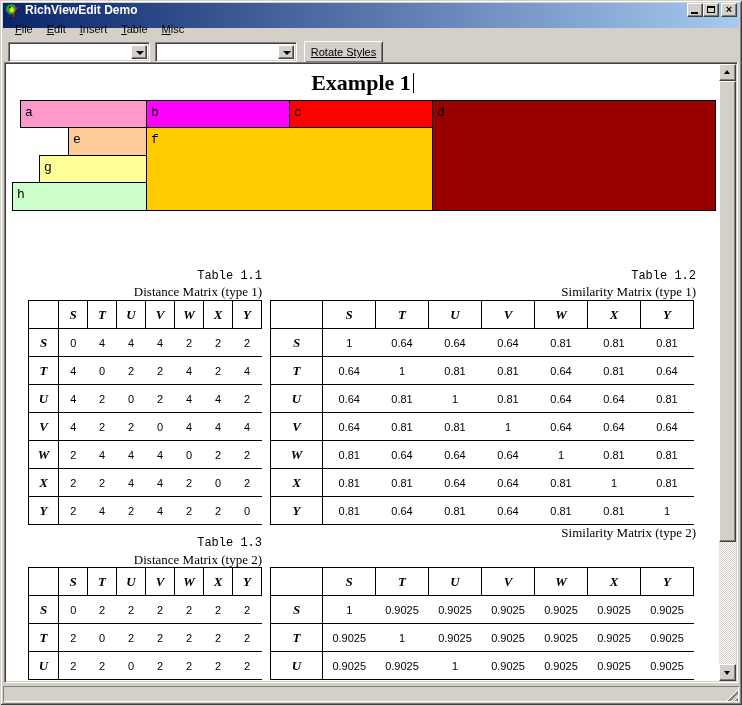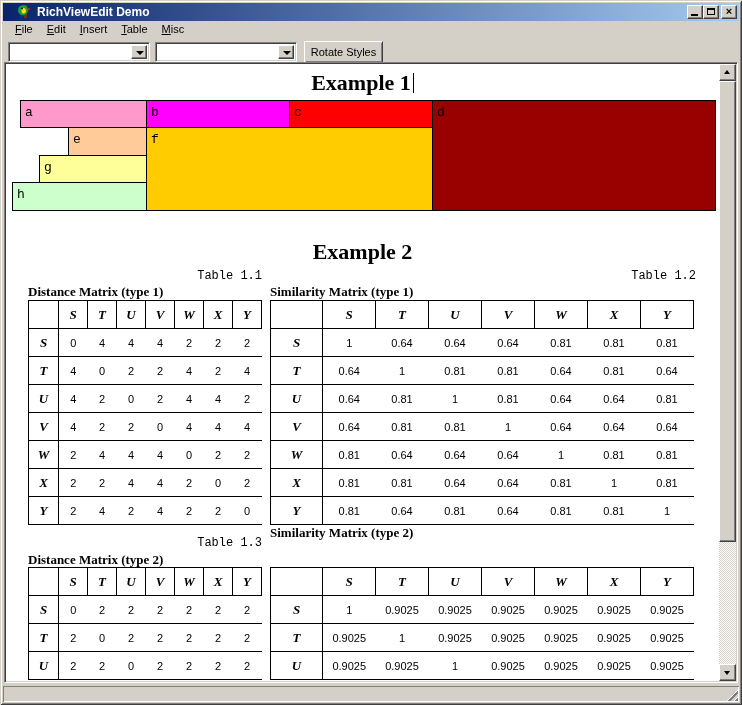--- a/index.html
+++ b/index.html
@@ -1,51 +1,51 @@
 <!DOCTYPE html>
 <html><head>
 <meta charset="utf-8">
 <style>
   html,body{margin:0;padding:0;}
   body{width:742px;height:705px;background:#3A6EA5;font-family:"Liberation Sans",sans-serif;}
   .window{position:relative;width:742px;height:705px;background:#D4D0C8;box-sizing:border-box;
     box-shadow: inset 1px 1px 0 #D4D0C8, inset -1px -1px 0 #404040, inset 2px 2px 0 #fff, inset -2px -2px 0 #808080;}
   
-  .titlebar{position:absolute;left:3px;top:3px;right:3px;height:18px;display:flex;align-items:center;padding-left:12px;}
+  .titlebar{position:absolute;left:3px;top:3px;right:3px;height:25px;display:flex;align-items:flex-start;}
   .titlebar .app-icon{width:16px;height:16px;margin-left:2px;flex:0 0 auto;}
   .title-text{color:#fff;font-weight:bold;font-size:12px;margin-left:4px;white-space:nowrap;flex:1 1 auto;}
   .winbtns{display:flex;align-items:center;margin-right:2px;}
   .wbtn{width:16px;height:14px;background:#D4D0C8;border:1px solid;border-color:#fff #404040 #404040 #fff;
     box-shadow:inset -1px -1px 0 #808080;position:relative;margin-left:0;box-sizing:border-box;}
   .wbtn.close{margin-left:2px;font:bold 11px "Liberation Sans",sans-serif;text-align:center;line-height:11px;color:#000;}
   .glyph-min{position:absolute;left:3px;bottom:2px;width:7px;height:2px;background:#000;}
   .glyph-max{position:absolute;left:3px;top:2px;width:8px;height:7px;border:1px solid #000;border-top-width:2px;box-sizing:border-box;}
   
   .menubar{position:absolute;left:3px;top:22px;right:3px;height:15px;display:flex;align-items:center;padding-left:5px;}
   .menu-item{font-size:11px;padding:1px 7px 2px 7px;color:#000;}
   
   .toolbar{position:absolute;left:3px;top:37px;right:3px;height:25px;}
   .combo{position:absolute;top:5px;width:142px;height:20px;background:#fff;border:1px solid;border-color:#808080 #fff #fff #808080;
     box-shadow:inset 1px 1px 0 #404040, inset -1px -1px 0 #D4D0C8;box-sizing:border-box;}
   .combo .val{position:absolute;left:4px;top:3px;font-size:11px;}
   .combo-btn{position:absolute;right:2px;top:2px;width:16px;height:14px;background:#D4D0C8;border:1px solid;
     border-color:#fff #404040 #404040 #fff;box-shadow:inset -1px -1px 0 #808080;box-sizing:border-box;}
   .tri-down{position:absolute;left:4px;top:5px;width:0;height:0;border-left:4px solid transparent;border-right:4px solid transparent;border-top:4px solid #000;}
   .btn3d{position:absolute;background:#D4D0C8;border:1px solid;border-color:#fff #404040 #404040 #fff;
-    box-shadow:inset 1px 1px 0 #D4D0C8, inset -1px -1px 0 #808080;font-size:11px;text-align:center;box-sizing:border-box;}
+    box-shadow:inset 1px 1px 0 #D4D0C8, inset -1px -1px 0 #808080;font-size:11px;text-align:center;box-sizing:border-box;text-decoration:underline;}
   .rotate-btn{left:301px;top:4px;width:79px;height:22px;line-height:20px;}
   
   .doc-area{position:absolute;left:4px;top:62px;width:734px;height:621px;background:#b91c1c;
     border:1px solid;border-color:#808080 #fff #fff #808080;box-shadow:inset 1px 1px 0 #404040, inset -1px -1px 0 #D4D0C8;box-sizing:border-box;}
   .editor-content{position:absolute;left:1px;top:1px;width:713px;height:617px;background:#fff;overflow:hidden;}
   .heading{position:absolute;left:0;width:100%;text-align:center;font-family:"Liberation Serif",serif;font-weight:bold;font-size:22px;color:#000;}
   .caret{display:inline-block;width:1px;height:20px;background:#000;vertical-align:-3px;margin-left:2px;}
   .ecell{position:absolute;border:1px solid #000;box-sizing:border-box;font-family:"Liberation Mono",monospace;font-size:13px;color:#000;padding:4px 0 0 4px;}
   .tcaption{position:absolute;font-family:"Liberation Mono",monospace;font-size:12px;text-align:right;color:#000;}
-  .ttitle{position:absolute;font-family:"Liberation Serif",serif;font-weight:bold;font-size:13px;text-align:left;color:#000;}
+  .ttitle{position:absolute;font-family:"Liberation Serif",serif;font-weight:normal;font-size:13px;text-align:right;color:#000;}
   table.matrix{position:absolute;border-collapse:collapse;table-layout:fixed;background:#fff;}
   .matrix th,.matrix td{border:1px solid #000;padding:0;height:27px;text-align:center;vertical-align:middle;}
   .matrix th{font-family:"Liberation Serif",serif;font-style:italic;font-weight:bold;font-size:13px;}
   .matrix td.val{border-left:none;border-right:none;font-family:"Liberation Sans",sans-serif;font-size:11px;}
   
   .v-scrollbar{position:absolute;left:714px;top:1px;width:17px;height:617px;
     background:#fff;background-image:
       linear-gradient(45deg,#D4D0C8 25%,transparent 25%,transparent 75%,#D4D0C8 75%),
       linear-gradient(45deg,#D4D0C8 25%,transparent 25%,transparent 75%,#D4D0C8 75%);
     background-size:2px 2px;background-position:0 0,1px 1px;}
@@ -122,21 +122,20 @@
 
       <div class="ecell" style="left: 14px; top: 36px; width: 127px; height: 28px; background-color: rgb(255, 153, 204);">a</div>
       <div class="ecell" style="left: 140px; top: 36px; width: 144px; height: 28px; background-color: rgb(255, 0, 255);">b</div>
       <div class="ecell" style="left: 283px; top: 36px; width: 144px; height: 28px; background-color: rgb(255, 0, 0);">c</div>
       <div class="ecell" style="left: 426px; top: 36px; width: 284px; height: 111px; background-color: rgb(153, 0, 0);">d</div>
       <div class="ecell" style="left: 62px; top: 63px; width: 79px; height: 29px; background-color: rgb(255, 204, 153);">e</div>
       <div class="ecell" style="left: 140px; top: 63px; width: 287px; height: 84px; background-color: rgb(255, 204, 0);">f</div>
       <div class="ecell" style="left: 33px; top: 91px; width: 108px; height: 28px; background-color: rgb(255, 255, 153);">g</div>
       <div class="ecell" style="left: 6px; top: 118px; width: 135px; height: 29px; background-color: rgb(204, 255, 204);">h</div>
 
-      <div class="heading" style="top:175px;">Example 2</div>
 
       <div class="tcaption" style="left:22px;top:205px;width:234px;">Table 1.1</div>
       <div class="tcaption" style="left:264px;top:205px;width:426px;">Table 1.2</div>
       <div class="ttitle" style="left:22px;top:220px;width:234px;">Distance Matrix (type 1)</div>
       <div class="ttitle" style="left:264px;top:220px;width:426px;">Similarity Matrix (type 1)</div>
       <table class="matrix" style="left:22px;top:236px;">
           <colgroup>
             <col style="width: 30px;">
             <col style="width: 29px;">
             <col style="width: 29px;">

